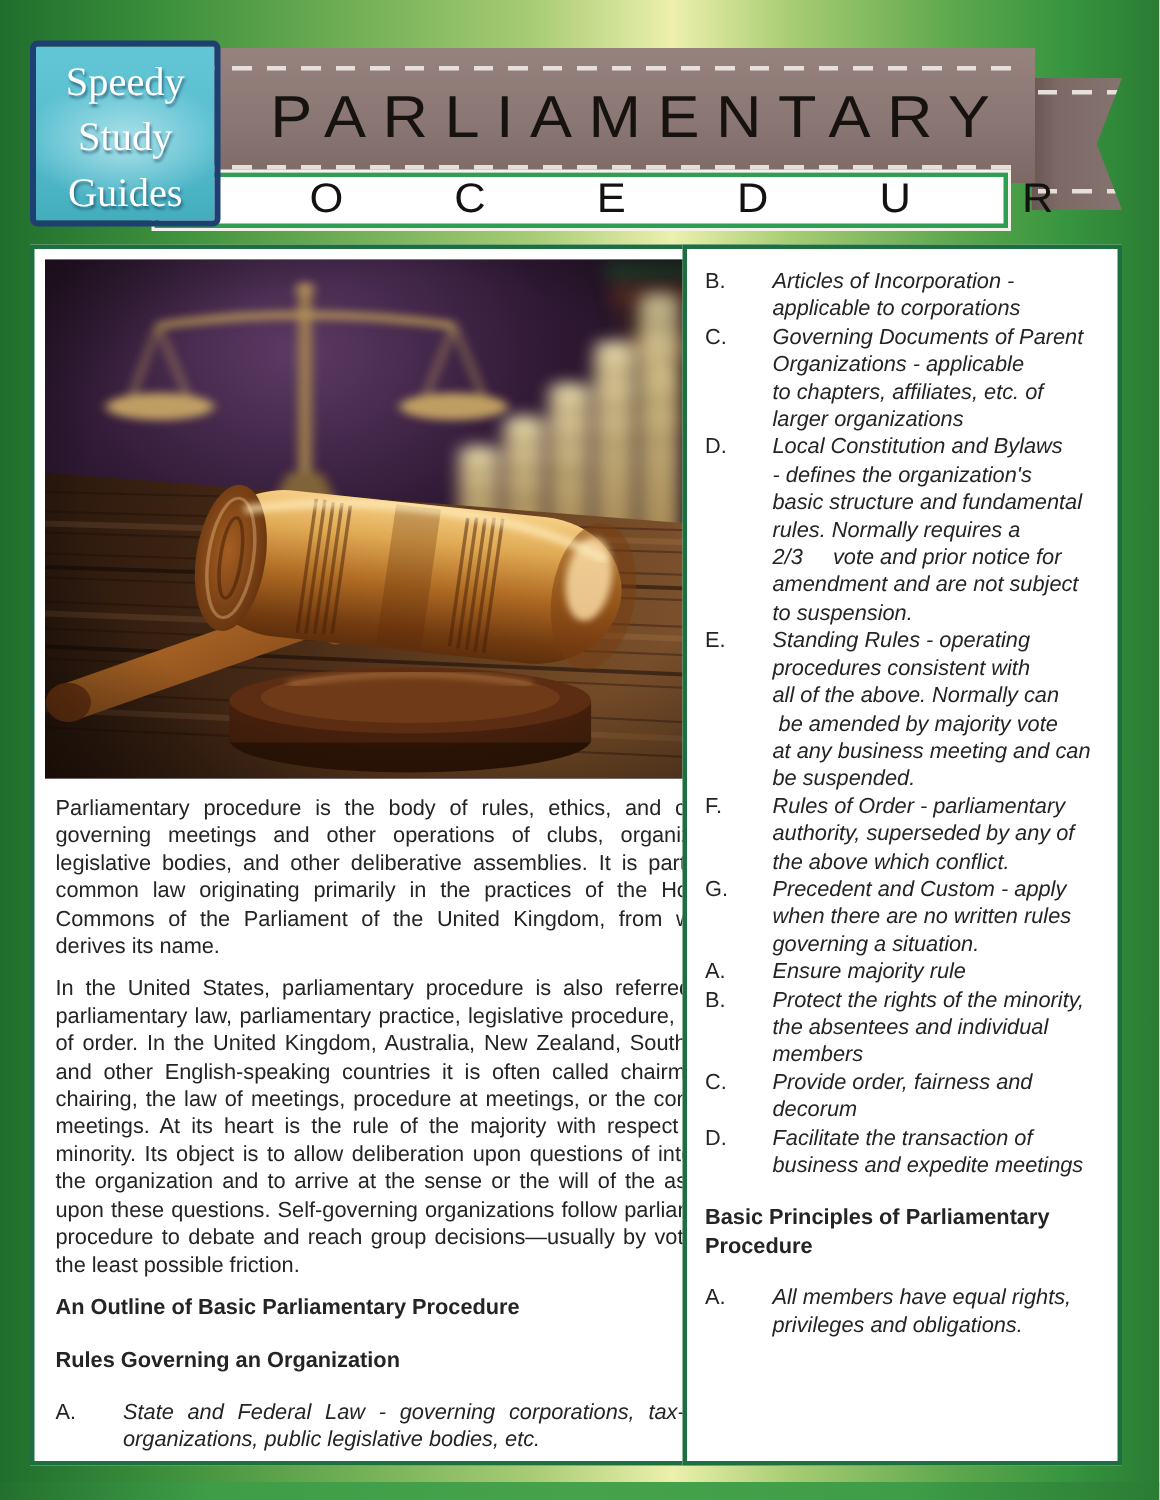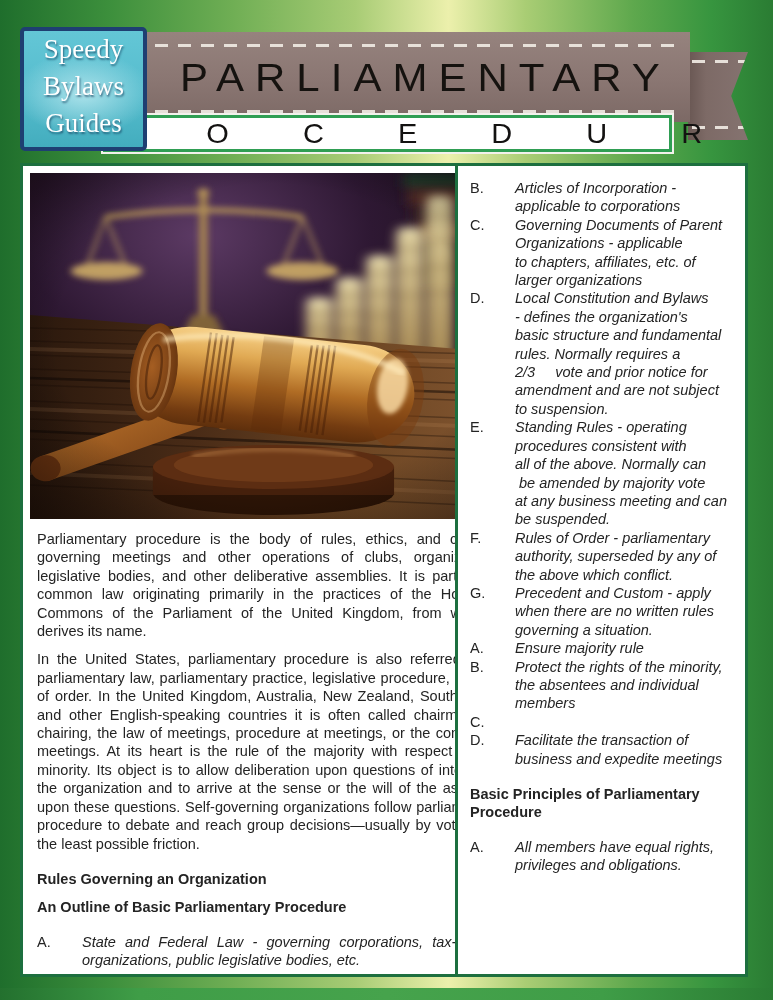--- a/index.html
+++ b/index.html
@@ -62,21 +62,21 @@
     transform:scaleY(.95);
   }
   .logo-box{
     position:absolute;left:20px;top:27px;width:127px;height:124px;z-index:5;
     border:4px solid var(--logo-border-navy);border-radius:5px;
     background:
       radial-gradient(95px 58px at 50% 54%,rgba(176,228,236,.95),rgba(176,228,236,0) 72%),
       linear-gradient(180deg,#63c6d6 0%,#55bccd 55%,#43adbe 100%);
   }
   .logo-text{
-    height:100%;display:flex;flex-direction:column;align-items:center;justify-content:flex-start;
+    height:100%;display:flex;flex-direction:column;align-items:center;justify-content:flex-end;
     font-family:"Liberation Serif","DejaVu Serif",serif;
     font-size:27px;line-height:37px;color:#ffffff;
     text-shadow:1px 2px 2px rgba(18,62,92,.65);
   }
   
   .panel{
     position:absolute;top:163px;height:814px;background:#ffffff;
     border:3px solid var(--panel-border-green);
   }
   .panel.left{left:20px;width:500px;}
@@ -116,21 +116,21 @@
     <div class="banner-title">PARLIAMENTARY</div>
   </div>
 
   <div class="procedure-bar">
     <div class="procedure-text">P R O C E D U R E</div>
   </div>
 
   <div class="logo-box">
     <div class="logo-text">
       <span>Speedy</span>
-      <span>Bylaws</span>
+      <span>Study</span>
       <span>Guides</span>
     </div>
   </div>
 
   <div class="panel left">
     <div class="photo-frame">
       <svg viewBox="0 0 414 346" preserveAspectRatio="none">
         <defs>
           <radialGradient id="bgGrad" cx="35%" cy="18%" r="80%">
             <stop offset="0%" stop-color="#5c3a64"></stop>
@@ -261,22 +261,22 @@
           <path d="M110,178 C180,158 265,160 320,186" stroke="rgba(255,236,190,0.7)" stroke-width="6" fill="none" filter="url(#b2)"></path>
         </g>
 
         <rect x="0" y="0" width="414" height="346" fill="url(#vig)"></rect>
       </svg>
     </div>
 
     <div class="doc-text">
       <p>Parliamentary procedure is the body of rules, ethics, and customs governing meetings and other operations of clubs, organizations, legislative bodies, and other deliberative assemblies. It is part of the common law originating primarily in the practices of the House of Commons of the Parliament of the United Kingdom, from which it derives its name.</p>
       <p>In the United States, parliamentary procedure is also referred to as parliamentary law, parliamentary practice, legislative procedure, or rules of order. In the United Kingdom, Australia, New Zealand, South Africa, and other English-speaking countries it is often called chairmanship, chairing, the law of meetings, procedure at meetings, or the conduct of meetings. At its heart is the rule of the majority with respect for the minority. Its object is to allow deliberation upon questions of interest to the organization and to arrive at the sense or the will of the assembly upon these questions. Self-governing organizations follow parliamentary procedure to debate and reach group decisions—usually by vote—with the least possible friction.</p>
+      <div class="doc-heading first">An Outline of Basic Parliamentary Procedure</div>
       <div class="doc-heading second">Rules Governing an Organization</div>
-      <div class="doc-heading first">An Outline of Basic Parliamentary Procedure</div>
       <div>
 
           <div class="li">
             <span class="li-label">A.</span>
             <span class="li-text">State and Federal Law - governing corporations, tax-exempt organizations, public legislative bodies, etc.</span>
           </div>
         </div>
     </div>
   </div>
 
@@ -345,20 +345,22 @@
 
           <div class="li">
             <span class="li-label">B.</span>
             <span class="li-text">Protect the rights of the minority,
 the absentees and individual
 members</span>
           </div>
 
           <div class="li">
             <span class="li-label">C.</span>
+            <span class="li-text">Provide order, fairness and
+decorum</span>
           </div>
 
           <div class="li">
             <span class="li-label">D.</span>
             <span class="li-text">Facilitate the transaction of
 business and expedite meetings</span>
           </div>
         </div>
 
       <div class="doc-heading">Basic Principles of Parliamentary

